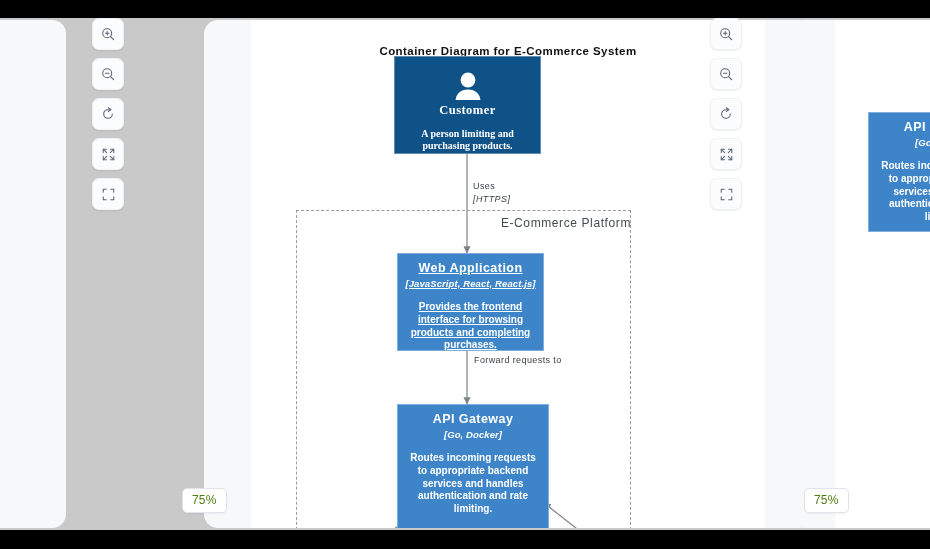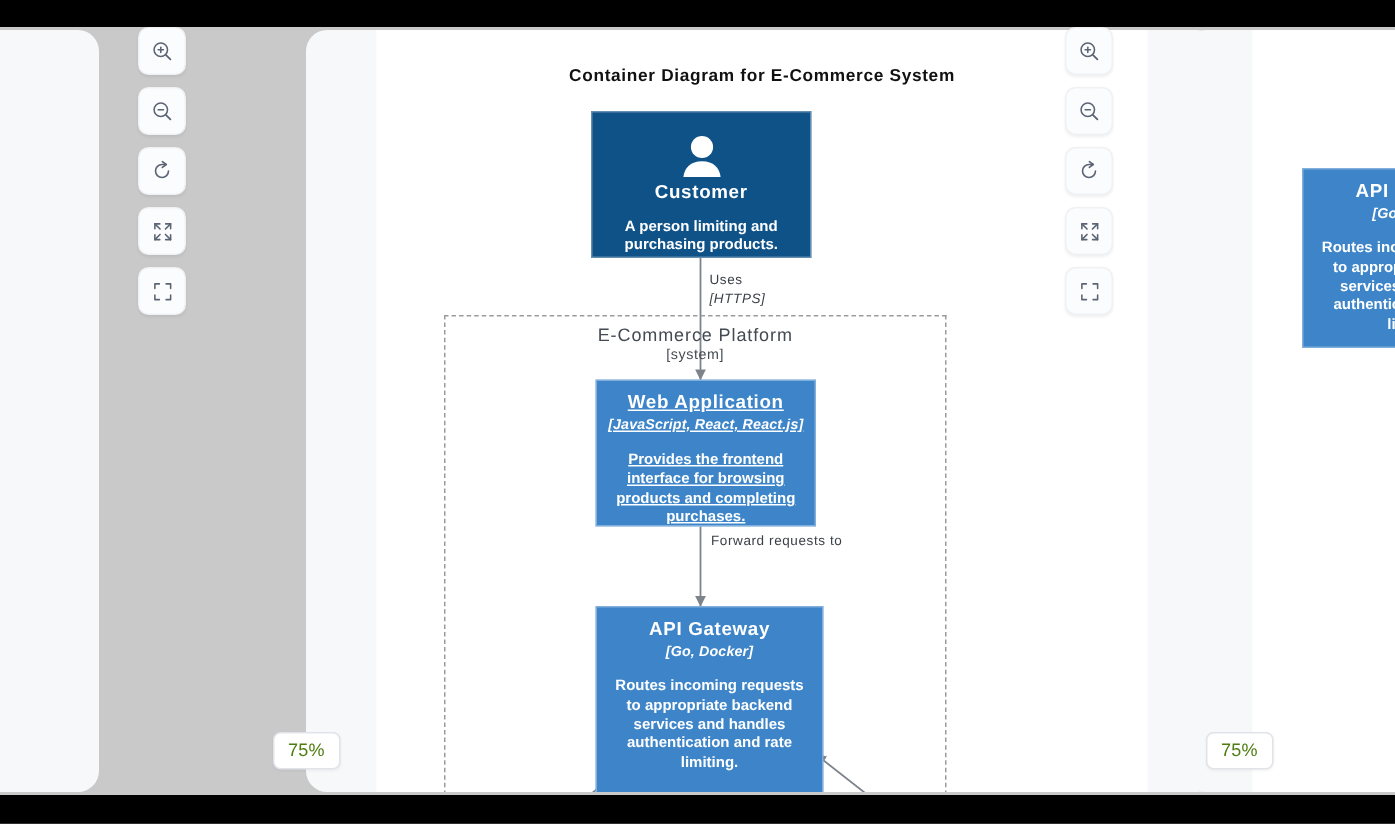--- a/index.html
+++ b/index.html
@@ -146,21 +146,21 @@
     position: absolute;
     border: 1.4px dashed #9b9b9b;
   }
   .boundary-label {
     position: absolute;
     left: 0; right: 0;
     text-align: center;
     color: #444a52;
   }
   .boundary-label .bl-name {
-    font-size: 12px; letter-spacing: .6px;
+    font-size: 12px; letter-spacing: .6px; text-align: right;
   }
   .boundary-label .bl-type {
     font-size: 9.5px; letter-spacing: .4px; margin-top: 1px;
   }
   svg.wires { position: absolute; inset: 0; overflow: visible; pointer-events: none; }
 </style>
 </head>
 <body>
 
 <div id="stage">
@@ -190,24 +190,23 @@
           <line x1="216" y1="331" x2="216" y2="384" stroke="#7d838b" stroke-width="1.2" marker-end="url(#ah)"></line>
 
           <line x1="142" y1="510" x2="196" y2="468" stroke="#7d838b" stroke-width="1.2"></line>
 
           <line x1="330" y1="512" x2="293" y2="483" stroke="#7d838b" stroke-width="1.2" marker-end="url(#ah)"></line>
         </svg>
 
         <div class="boundary" style="left:45px; top:190px; width:335px; height:330px;"></div>
         <div class="boundary-label" style="top:196px; left:45px; width:335px;">
           <div class="bl-name">E-Commerce Platform</div>
-          <div class="bl-type">[system]</div>
-        </div>
-
-        <div class="node person" style="left:143px; top:54px; width:147px; height:98px; background:#0f5288;">
+        </div>
+
+        <div class="node person" style="left:143px; top:36px; width:147px; height:98px; background:#0f5288;font-family:Liberation Serif, serif;">
           <svg class="person-icon" width="30" height="28" viewBox="0 0 30 28">
             <circle cx="15" cy="8" r="7.4" fill="#ffffff"></circle>
             <path d="M15 17.5 C7.4 17.5 3.2 22 2.6 28 L27.4 28 C26.8 22 22.6 17.5 15 17.5 Z" fill="#ffffff"></path>
           </svg>
           <div class="n-title">Customer</div>
           <div class="n-desc">A person limiting and purchasing products.</div>
         </div>
 
         <div class="edge-label" style="left:222px; top:160px;">
           <span>Uses</span>

